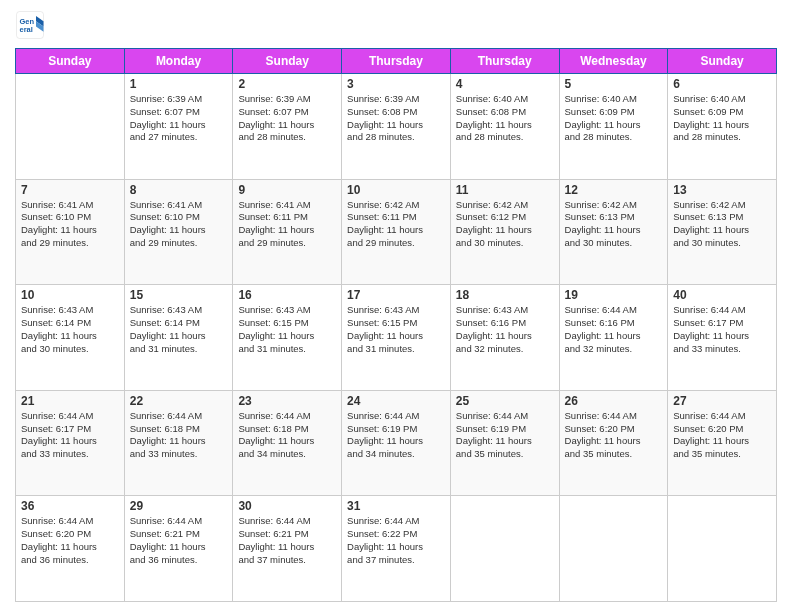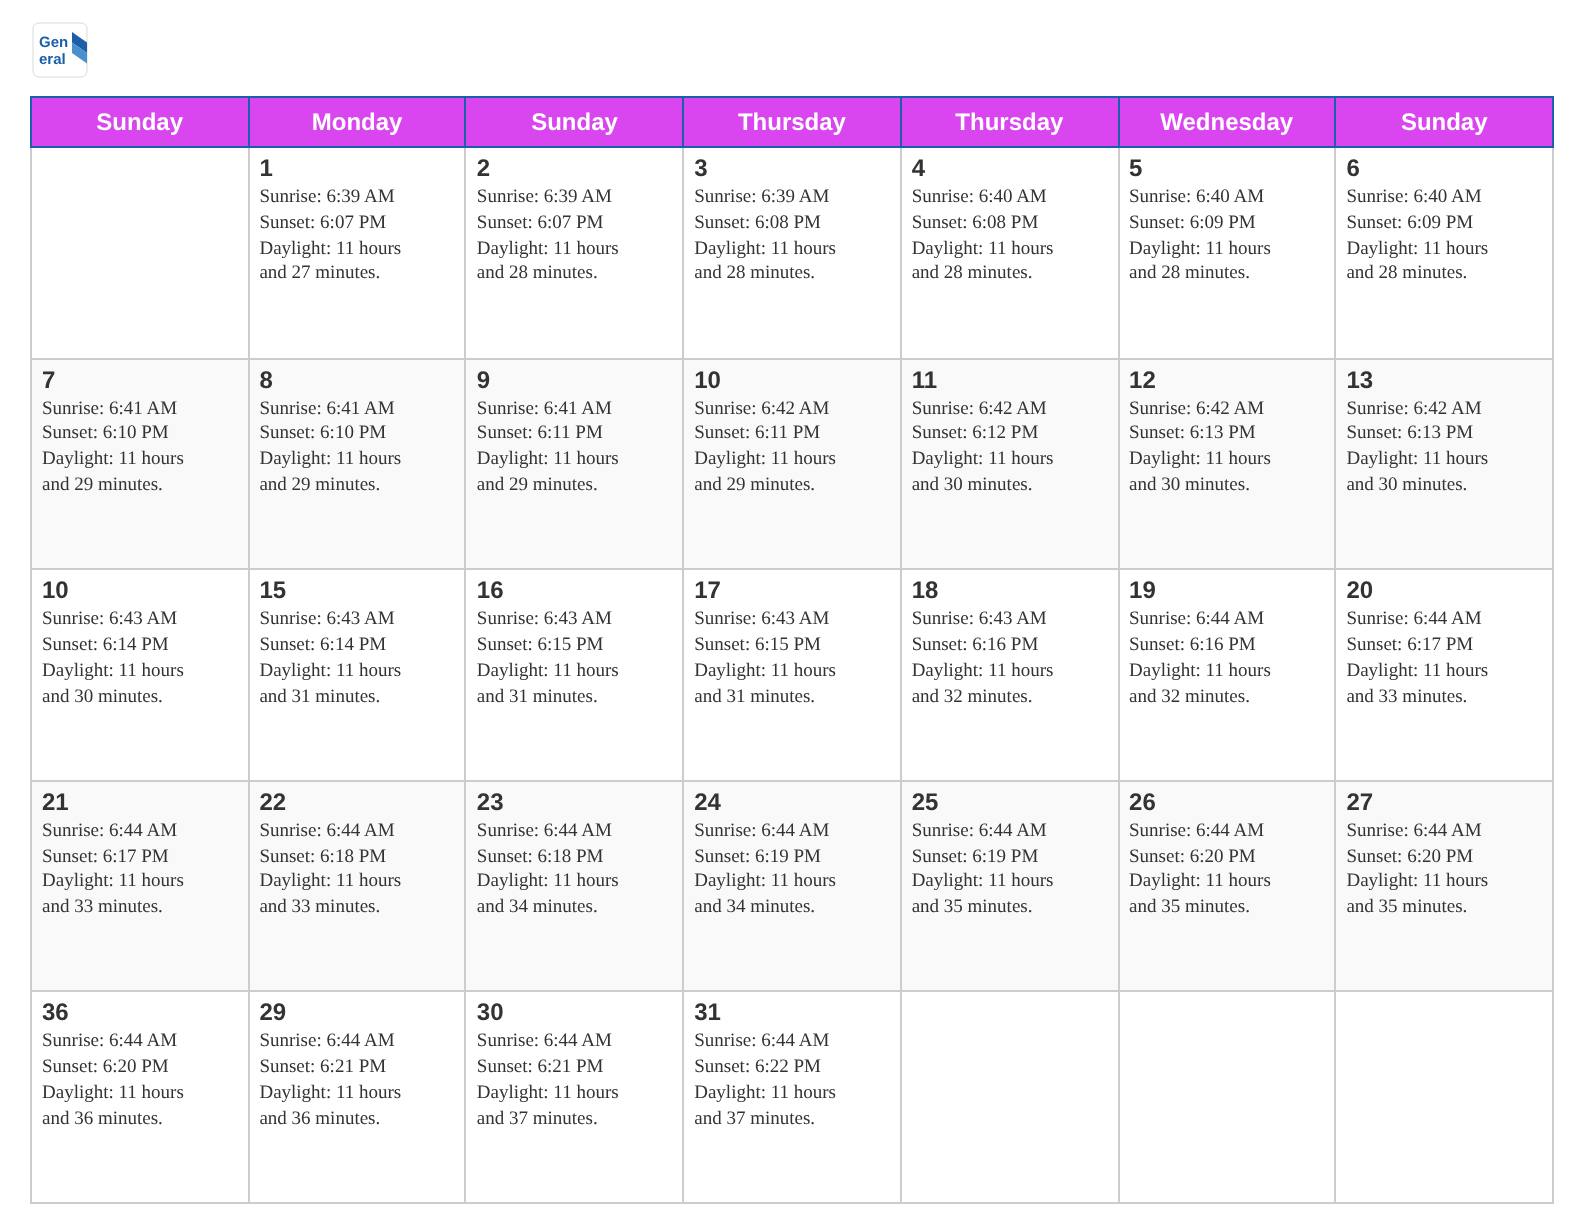--- a/index.html
+++ b/index.html
@@ -81,21 +81,20 @@
       font-size: 12px;
       font-weight: bold;
       color: #333;
       display: block;
       margin-bottom: 2px;
     }
     .day-info {
       color: #333;
       font-size: 9.5px;
       line-height: 1.35;
-      font-family: Liberation Serif, serif;
     }
     .row-even td {
       background-color: #f9f9f9;
     }
     .row-odd td {
       background-color: #fff;
     }
   </style>
 </head>
 <body>
@@ -210,21 +209,21 @@
           </td>
           <td>
             <span class="day-num">18</span>
             <div class="day-info">Sunrise: 6:43 AM<br>Sunset: 6:16 PM<br>Daylight: 11 hours<br>and 32 minutes.</div>
           </td>
           <td>
             <span class="day-num">19</span>
             <div class="day-info">Sunrise: 6:44 AM<br>Sunset: 6:16 PM<br>Daylight: 11 hours<br>and 32 minutes.</div>
           </td>
           <td>
-            <span class="day-num">20</span>
+            <span class="day-num">40</span>
             <div class="day-info">Sunrise: 6:44 AM<br>Sunset: 6:17 PM<br>Daylight: 11 hours<br>and 33 minutes.</div>
           </td>
         </tr>
         <tr class="row-even">
           <td>
             <span class="day-num">21</span>
             <div class="day-info">Sunrise: 6:44 AM<br>Sunset: 6:17 PM<br>Daylight: 11 hours<br>and 33 minutes.</div>
           </td>
           <td>
             <span class="day-num">22</span>

